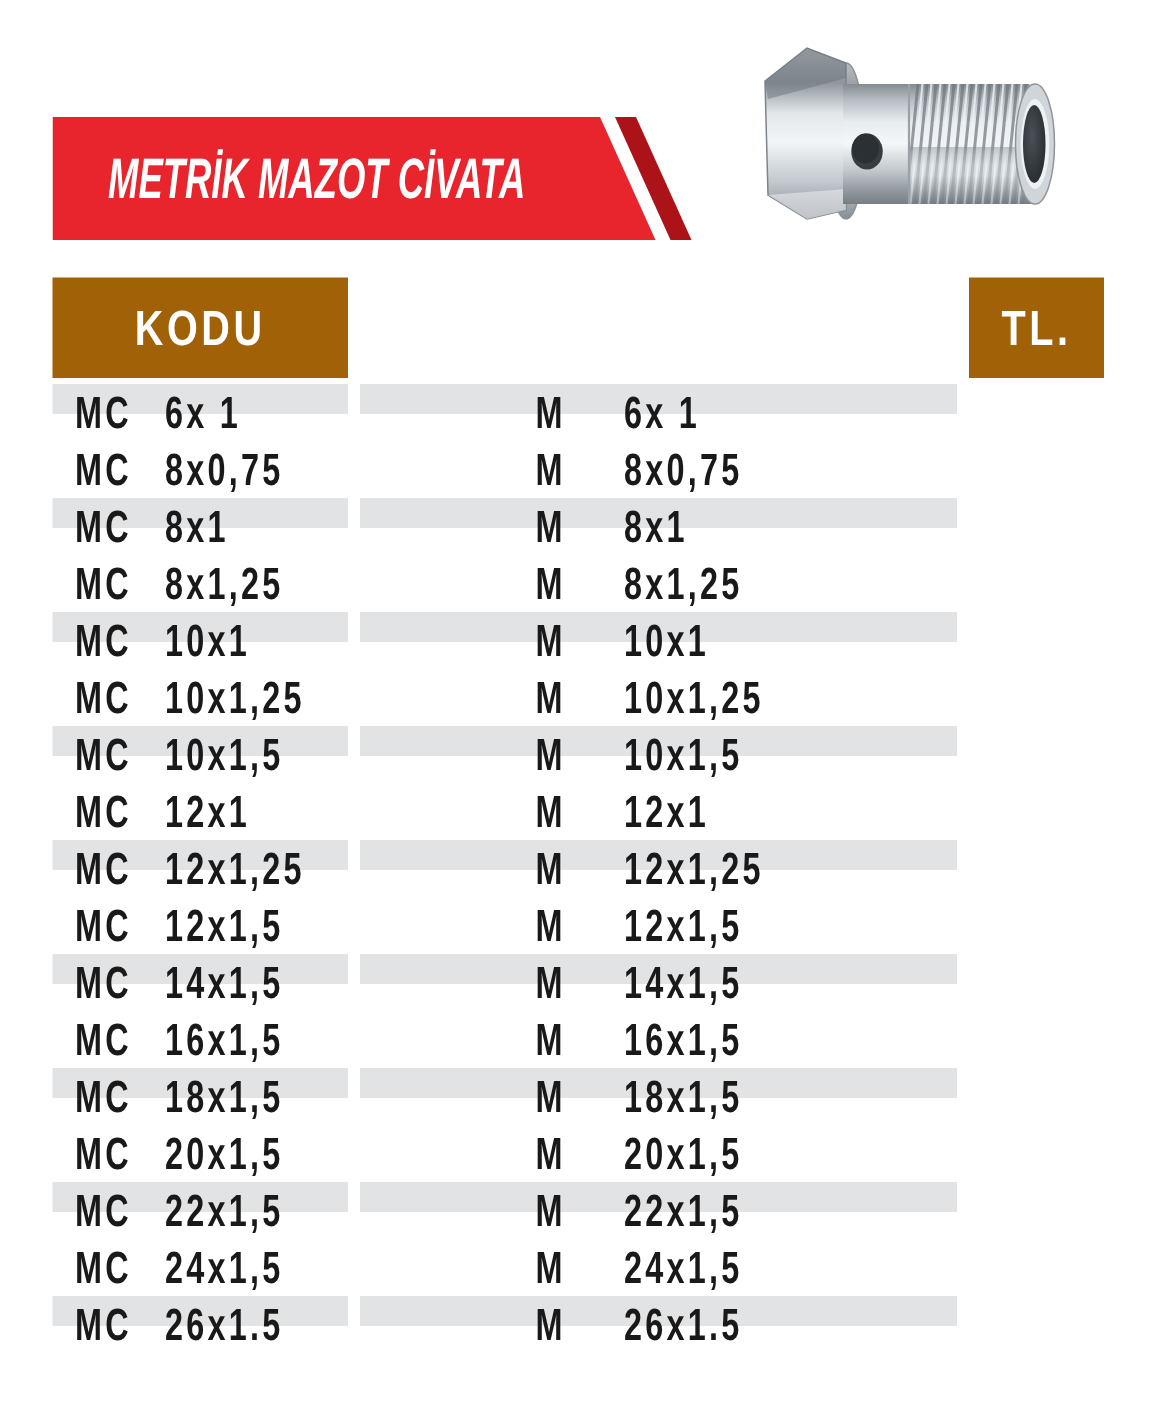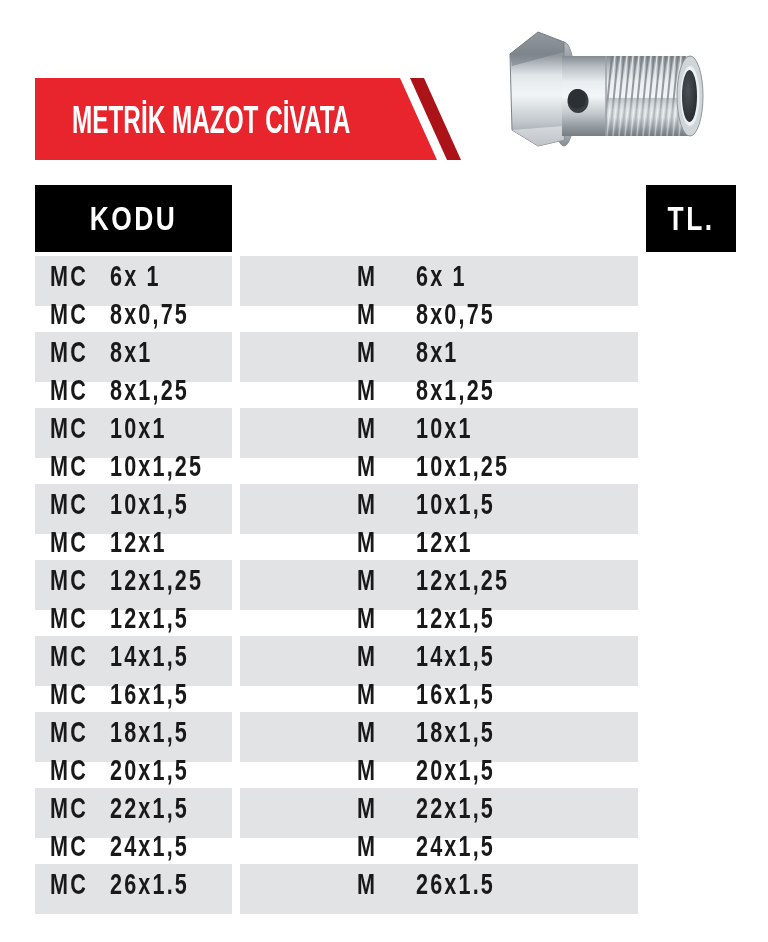--- a/index.html
+++ b/index.html
@@ -1,44 +1,44 @@
 <!DOCTYPE html>
 <html><head>
 <meta charset="utf-8">
 <style>
   html,body{margin:0;padding:0;background:#fff;}
   .page{position:relative;width:768px;height:942px;background:#ffffff;overflow:hidden;
         font-family:"Liberation Sans",sans-serif;}
 
   
-  .banner{position:absolute;left:35px;top:78px;width:430px;height:96px;}
+  .banner{position:absolute;left:35px;top:78px;width:430px;height:96px;font-style:italic;}
   .banner svg{position:absolute;left:0;top:0;width:430px;height:82px;display:block;}
   .p-red{fill:#e8242c;}
   .p-dark{fill:#ab1319;}
   .banner-title{position:absolute;left:37px;top:0;height:82px;line-height:84px;
         color:#ffffff;font-weight:bold;font-size:38px;white-space:nowrap;
         transform:scaleX(.64);transform-origin:0 50%;}
 
   
   .product{position:absolute;left:488px;top:14px;width:240px;height:140px;}
 
   
   .thead{position:absolute;left:35px;top:185px;width:701px;height:67px;}
-  .th{position:absolute;top:0;height:67px;background:#000000;}
+  .th{position:absolute;top:0;height:67px;background:#a16207;}
   .th1{left:0;width:197px;}
   .th2{left:205px;width:398px;}
   .th3{left:611px;width:90px;}
   .th span{display:block;width:100%;text-align:center;line-height:67px;
         color:#ffffff;font-weight:bold;font-size:33px;letter-spacing:3px;
         transform:scaleX(.8);transform-origin:50% 50%;white-space:nowrap;}
 
   
   .tbody{position:absolute;left:35px;top:256px;width:701px;}
   .row{position:relative;height:38px;width:701px;}
-  .band{position:absolute;top:0;height:50px;}
+  .band{position:absolute;top:0;height:20px;}
   .b1{left:0;width:197px;}
   .b2{left:205px;width:398px;}
   .row:nth-child(odd) .band{background:#e2e3e5;}
   .cell-text{position:absolute;top:0;height:38px;line-height:39px;font-size:30px;
         font-weight:bold;color:#191919;letter-spacing:3px;white-space:nowrap;
         transform:scaleX(.72);transform-origin:0 50%;}
   .b1 .prefix{left:15px;}
   .b1 .value{left:75px;}
   .b2 .prefix{left:117px;}
   .b2 .value{left:176px;}

